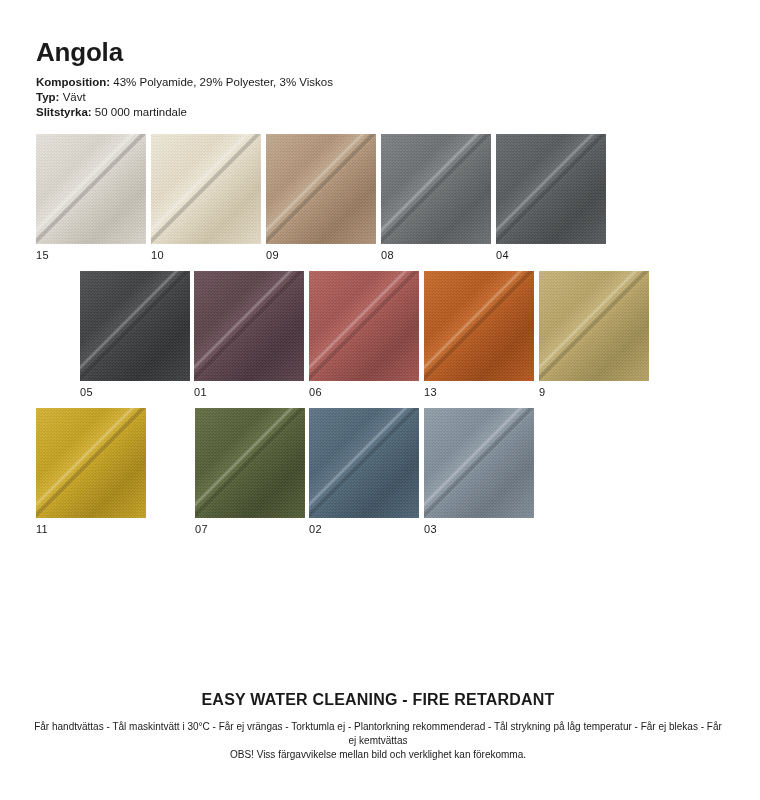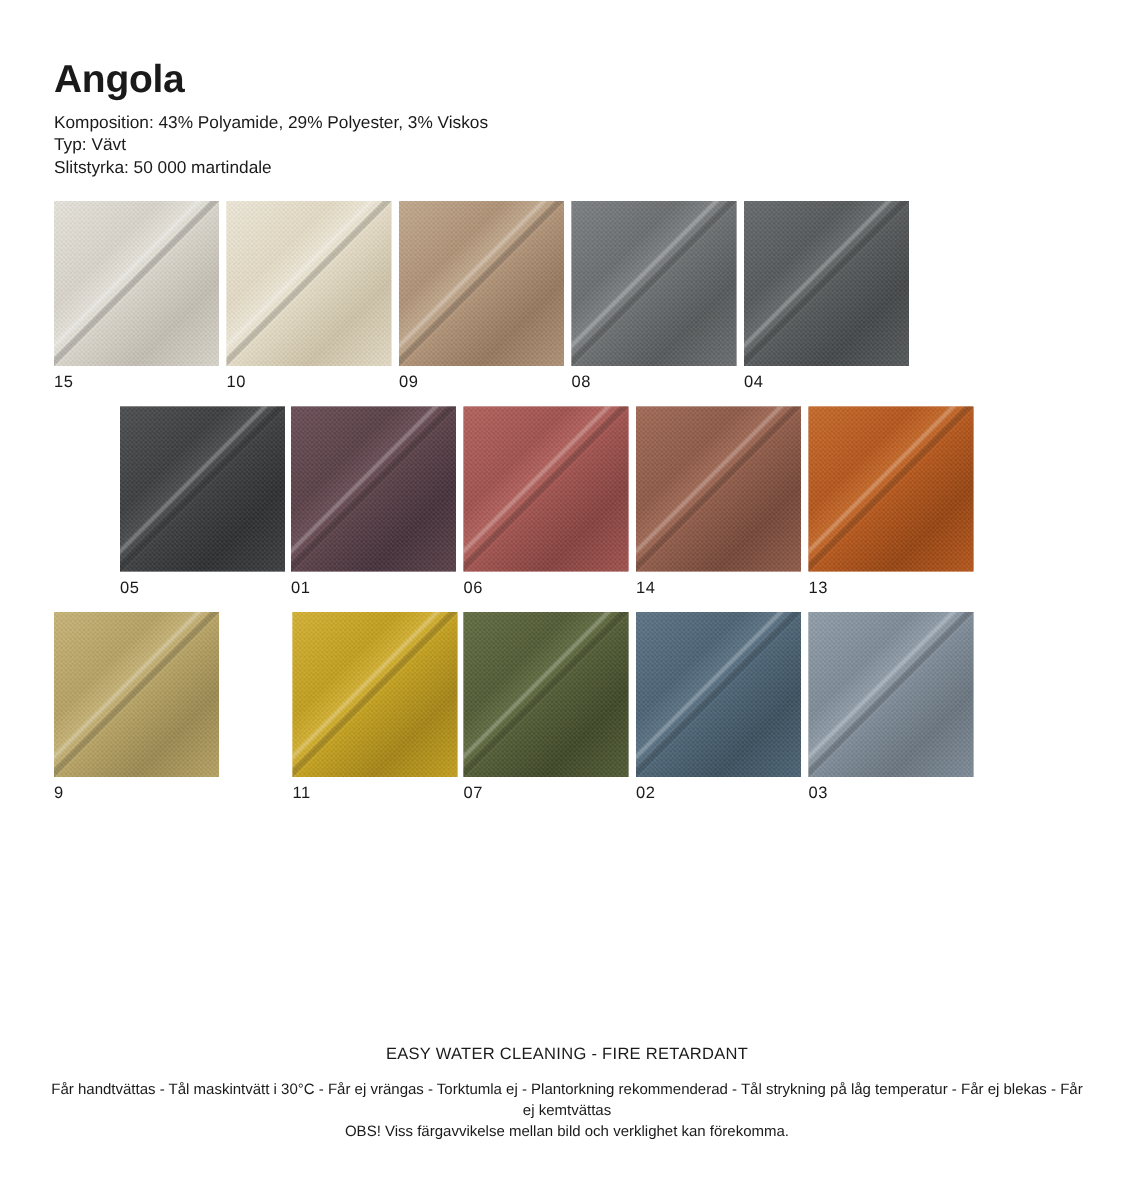--- a/index.html
+++ b/index.html
@@ -31,21 +31,21 @@
   }
   .specs {
     font-size: 11.5px;
     line-height: 15px;
     margin-bottom: 14px;
   }
   .specs .row {
     white-space: nowrap;
   }
   .specs .lbl {
-    font-weight: normal;
+    font-weight: bold;
     margin-top: 28px;
   }
   .swatch-grid {
     display: flex;
     flex-wrap: wrap;
     gap: 0;
     width: 688px;
   }
   .swatch-cell {
     width: 114px;
@@ -98,22 +98,22 @@
   .footer {
     position: absolute;
     left: 0;
     right: 0;
     bottom: 38px;
     text-align: center;
     padding: 0 30px;
     box-sizing: border-box;
   }
   .footer-title {
-    font-size: 11px;
-    font-weight: normal;
+    font-size: 16px;
+    font-weight: bold;
     letter-spacing: 0.2px;
     margin-bottom: 11px;
     margin-top: 43px;
   }
   .footer-line {
     font-size: 10px;
     line-height: 14px;
   }
 </style>
 </head>
@@ -221,31 +221,20 @@
           <div class="fold" style="background: linear-gradient(135deg, rgb(179, 98, 93) 0%, rgb(161, 82, 78) 32%, rgb(179, 98, 93) 44%, rgb(161, 82, 78) 52%, rgb(133, 65, 62) 74%, rgb(161, 82, 78) 100%);"></div>
           <div class="crease">
             <i style="top: 44%; height: 3px; background: rgba(255, 255, 255, 0.22);"></i>
             <i style="top: 48%; height: 4px; background: rgba(0, 0, 0, 0.18);"></i>
           </div>
           <div class="noise"></div>
         </div>
         <div class="code">06</div>
       </div>
       <div class="swatch-cell">
-        <div class="swatch" style="background: rgb(143, 90, 72);">
-          <div class="fold" style="background: linear-gradient(135deg, rgb(162, 106, 86) 0%, rgb(143, 90, 72) 32%, rgb(162, 106, 86) 44%, rgb(143, 90, 72) 52%, rgb(116, 71, 56) 74%, rgb(143, 90, 72) 100%);"></div>
-          <div class="crease">
-            <i style="top: 44%; height: 3px; background: rgba(255, 255, 255, 0.22);"></i>
-            <i style="top: 48%; height: 4px; background: rgba(0, 0, 0, 0.18);"></i>
-          </div>
-          <div class="noise"></div>
-        </div>
-        <div class="code">14</div>
-      </div>
-      <div class="swatch-cell">
         <div class="swatch" style="background: rgb(181, 86, 27);">
           <div class="fold" style="background: linear-gradient(135deg, rgb(199, 106, 42) 0%, rgb(181, 86, 27) 32%, rgb(199, 106, 42) 44%, rgb(181, 86, 27) 52%, rgb(151, 68, 17) 74%, rgb(181, 86, 27) 100%);"></div>
           <div class="crease">
             <i style="top: 44%; height: 3px; background: rgba(255, 255, 255, 0.22);"></i>
             <i style="top: 48%; height: 4px; background: rgba(0, 0, 0, 0.18);"></i>
           </div>
           <div class="noise"></div>
         </div>
         <div class="code">13</div>
       </div>

